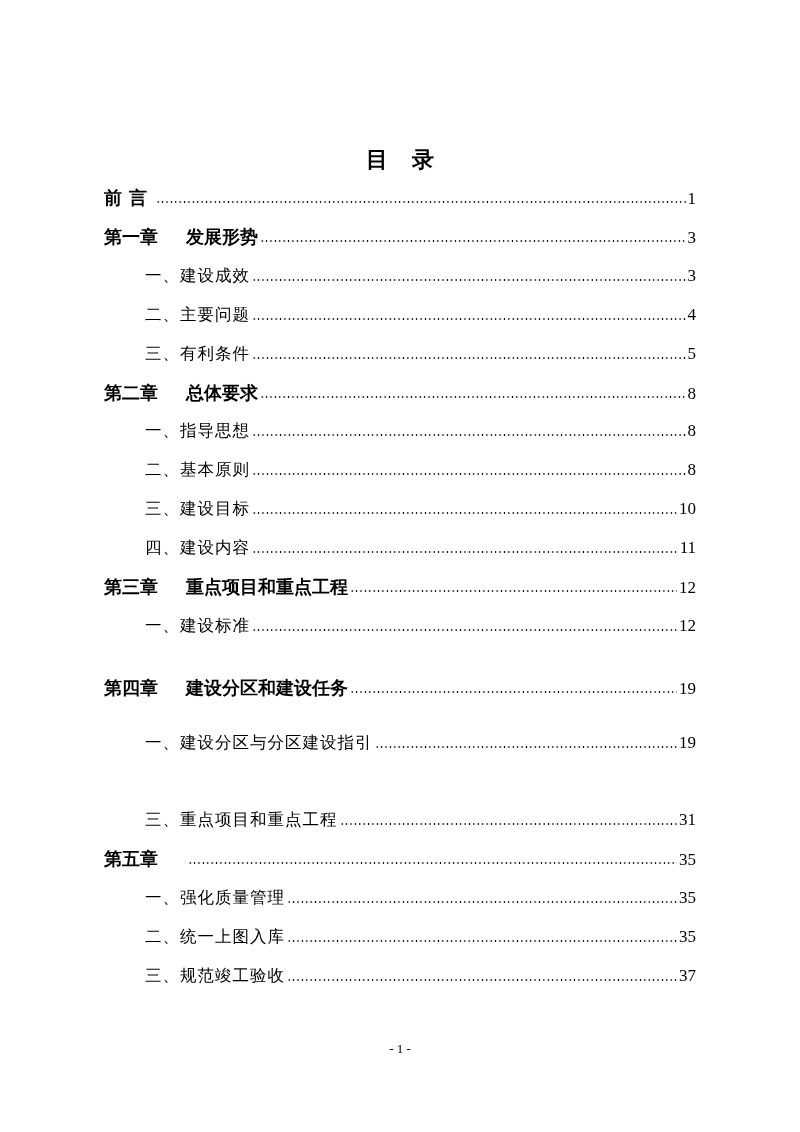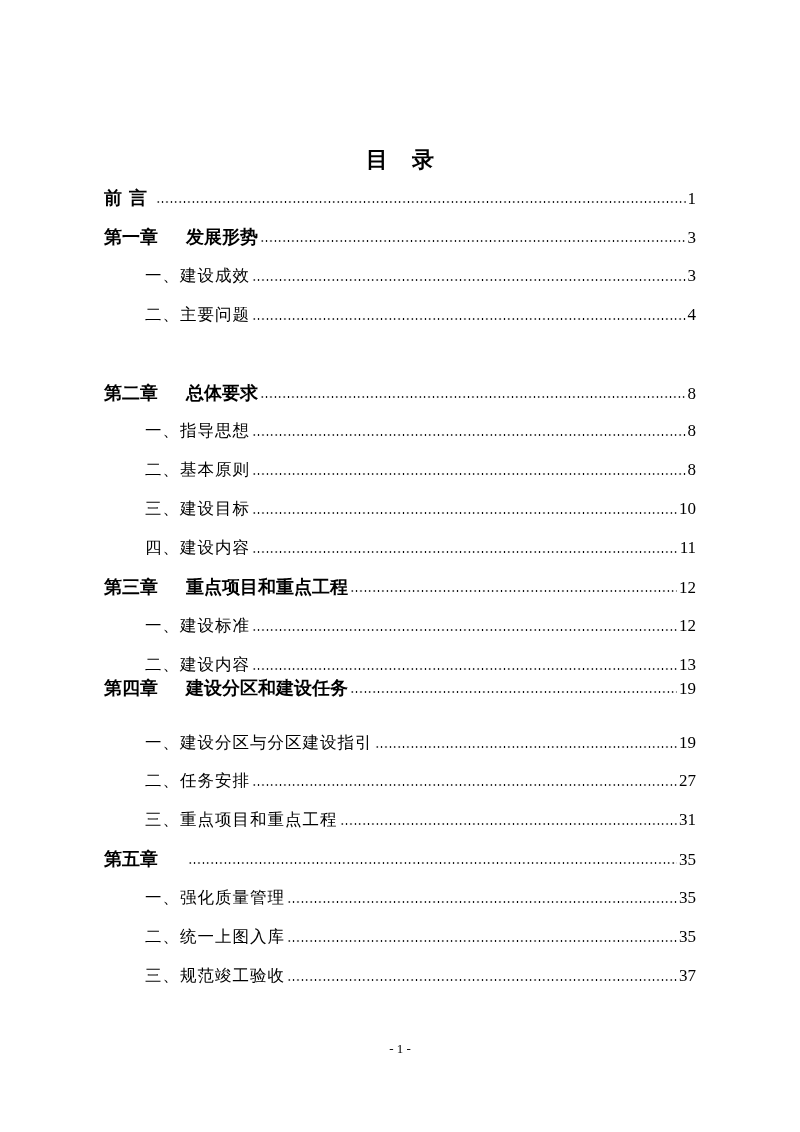--- a/index.html
+++ b/index.html
@@ -119,20 +119,25 @@
     <span class="leader"></span>
     <span class="page-num">3</span>
   </div>
 
   <div class="toc-row section" style="top:303px">
     <span>二、主要问题</span>
     <span class="leader"></span>
     <span class="page-num">4</span>
   </div>
 
+  <div class="toc-row section" style="top:342px">
+    <span>三、有利条件</span>
+    <span class="leader"></span>
+    <span class="page-num">5</span>
+  </div>
 
   <div class="toc-row chapter" style="top:381px">
     <span class="chap-num">第二章</span>
     <span>总体要求</span>
     <span class="leader"></span>
     <span class="page-num">8</span>
   </div>
 
   <div class="toc-row section" style="top:419px">
     <span>一、指导思想</span>
@@ -164,44 +169,34 @@
     <span class="leader"></span>
     <span class="page-num">12</span>
   </div>
 
   <div class="toc-row section" style="top:614px">
     <span>一、建设标准</span>
     <span class="leader"></span>
     <span class="page-num">12</span>
   </div>
 
-  <div class="toc-row section" style="top:653px">
-    <span>二、建设内容</span>
-    <span class="leader"></span>
-    <span class="page-num">13</span>
-  </div>
 
   <div class="toc-row chapter" style="top:676px">
     <span class="chap-num">第四章</span>
     <span>建设分区和建设任务</span>
     <span class="leader"></span>
     <span class="page-num">19</span>
   </div>
 
   <div class="toc-row section" style="top:731px">
     <span>一、建设分区与分区建设指引</span>
     <span class="leader"></span>
     <span class="page-num">19</span>
   </div>
 
-  <div class="toc-row section" style="top:769px">
-    <span>二、任务安排</span>
-    <span class="leader"></span>
-    <span class="page-num">27</span>
-  </div>
 
   <div class="toc-row section" style="top:808px">
     <span>三、重点项目和重点工程</span>
     <span class="leader"></span>
     <span class="page-num">31</span>
   </div>
 
   <div class="toc-row chapter" style="top:847px">
     <span class="chap-num">第五章</span>
     <span class="leader"></span>

